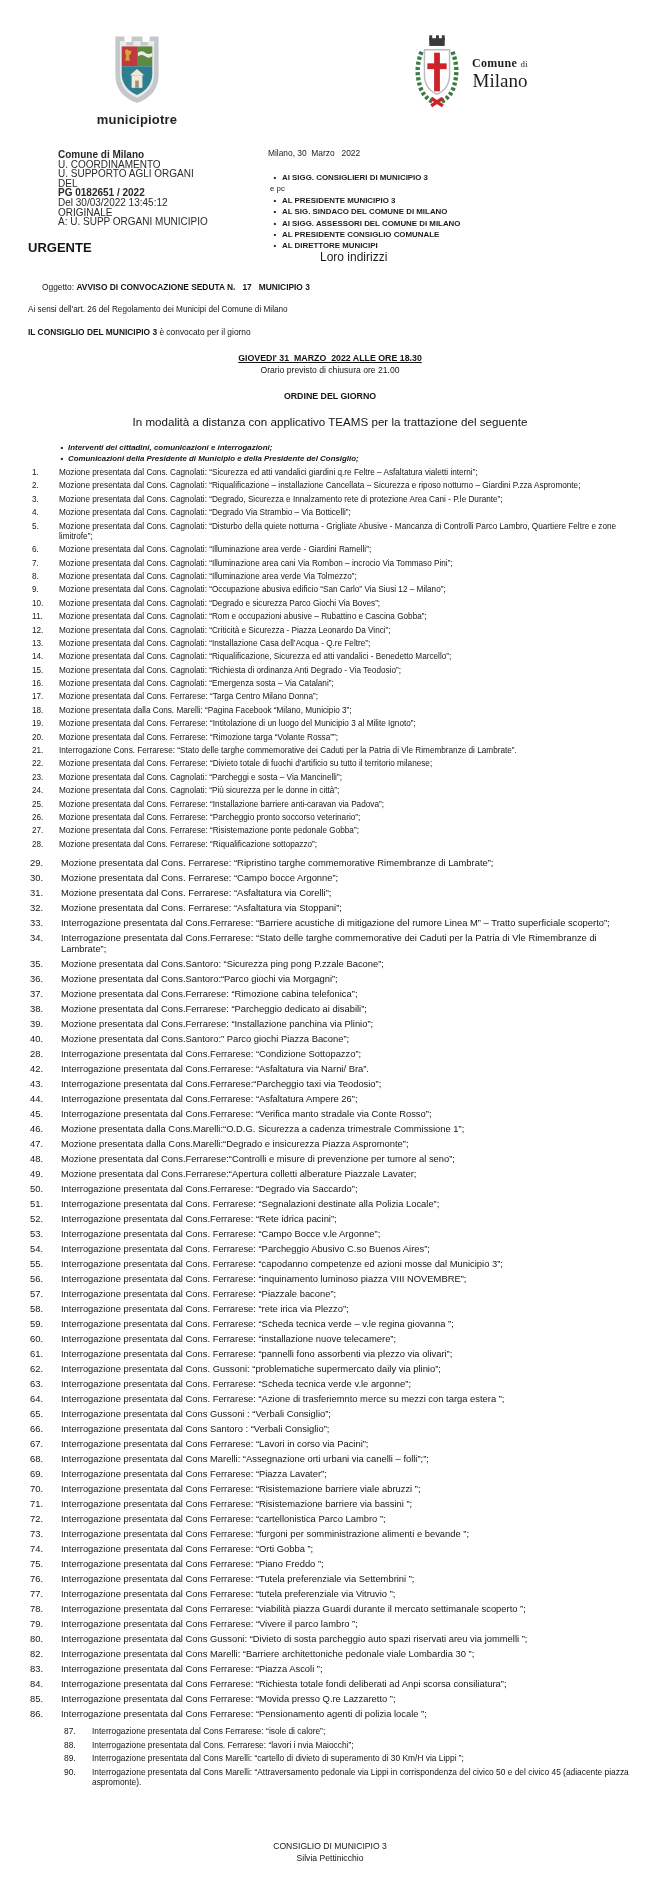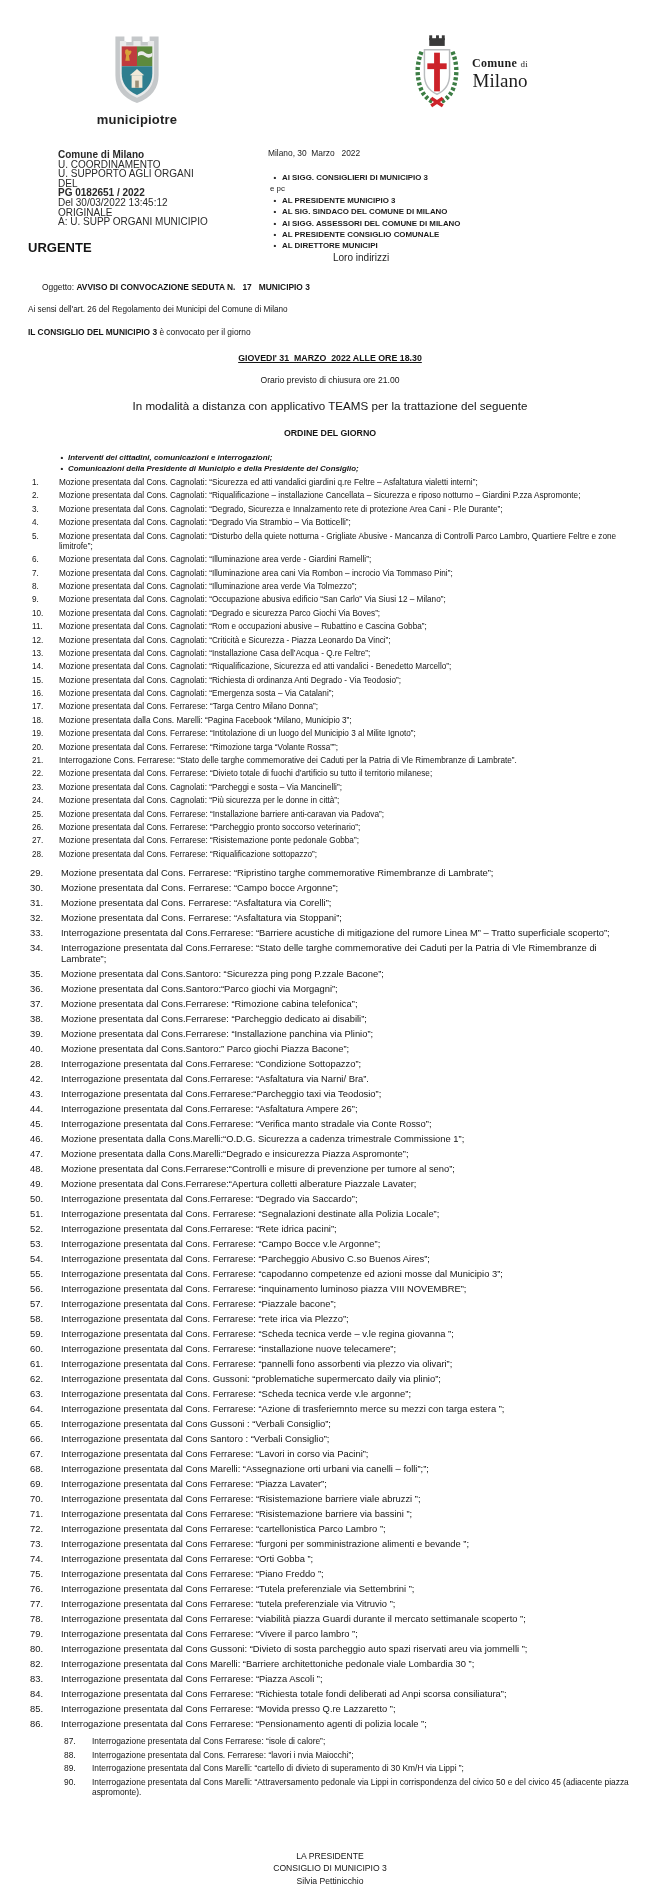--- a/index.html
+++ b/index.html
@@ -18,33 +18,33 @@
   
   .stamp{position:absolute;left:58px;top:150px;width:185px;
          font-size:10px;line-height:9.6px;color:#2a2a2a;}
   .stamp .b{font-weight:700;}
   .recipients{position:absolute;left:268px;top:148px;width:340px;font-size:8px;color:#1b1b1b;}
   .date-line{font-size:8.4px;margin-bottom:14px;white-space:pre-wrap;}
   .rcp{list-style:none;margin:0;padding:0;}
   .rcp li{display:flex;font-weight:600;font-size:7.9px;line-height:11.4px;}
   .rcp .blt{width:14px;text-align:center;flex:none;}
   .epc{font-size:7.9px;line-height:11.4px;margin-left:2px;}
-  .loro{font-size:10px;line-height:11.4px;margin-left:65px;}
+  .loro{font-size:12px;line-height:11.4px;margin-left:52px;}
 
   
   .main{padding:240px 28px 0 28px;}
   .urgent{font-weight:700;font-size:13px;margin-bottom:16px;}
   .subject{font-size:8.4px;line-height:11px;white-space:pre-wrap;}
   .subject .b{font-weight:700;}
   .subject-note{font-size:8.2px;line-height:11px;}
   .convocation{font-size:8.4px;margin-top:12px;}
   .convocation .b{font-weight:700;}
   .center{text-align:center;}
   .session-dt{margin-top:16px;font-size:8.8px;font-weight:700;text-decoration:underline;white-space:pre-wrap;}
-  .session-close{font-size:8.6px;margin-top:12px;}
+  .session-close{font-size:8.6px;margin-top:2px;}
   .session-mode{font-size:11.6px;margin-top:14px;}
   .odg-title{font-size:8.8px;font-weight:700;margin-top:16px;}
 
   .prelim{list-style:none;margin:14px 0 2px 0;padding:0;}
   .prelim li{display:flex;font-style:italic;font-size:7.9px;line-height:11px;font-weight:600;}
   .prelim .blt{width:12px;text-align:center;flex:none;margin-left:28px;font-style:normal;}
 
   .agenda{list-style:none;margin:4px 0 0 0;padding:0;}
   .agenda li{display:flex;}
   .agenda .num{flex:none;text-align:left;}
@@ -157,22 +157,22 @@
       <span>Oggetto: </span><span class="b">AVVISO DI CONVOCAZIONE SEDUTA N.   17   MUNICIPIO 3</span>
     </div>
     <div class="subject-note">Ai sensi dell'art. 26 del Regolamento dei Municipi del Comune di Milano</div>
 
     <div class="convocation">
       <span class="b">IL CONSIGLIO DEL MUNICIPIO 3</span><span> è convocato per il giorno</span>
     </div>
 
     <div class="center session-dt">GIOVEDI' 31  MARZO  2022 ALLE ORE 18.30</div>
     <div class="center session-close">Orario previsto di chiusura ore 21.00</div>
+    <div class="center odg-title">ORDINE DEL GIORNO</div>
     <div class="center session-mode">In modalità a distanza con applicativo TEAMS per la trattazione del seguente</div>
-    <div class="center odg-title">ORDINE DEL GIORNO</div>
 
     <ul class="prelim">
 
     <li>
           <span class="blt">•</span>
           <span>Interventi dei cittadini, comunicazioni e interrogazioni;</span>
         </li>
         <li>
           <span class="blt">•</span>
           <span>Comunicazioni della Presidente di Municipio e della Presidente del Consiglio;</span>
@@ -533,19 +533,18 @@
           <span class="num">89.</span>
           <span class="txt">Interrogazione presentata dal Cons Marelli: “cartello di divieto di superamento di 30 Km/H via Lippi ”;</span>
         </li>
         <li class="g-c">
           <span class="num">90.</span>
           <span class="txt">Interrogazione presentata dal Cons Marelli: “Attraversamento pedonale via Lippi in corrispondenza del civico 50 e del civico 45 (adiacente piazza aspromonte).</span>
         </li>
       </ol>
 
     <div class="signature">
-      <div>LA PRESIDENTE</div>
       <div>CONSIGLIO DI MUNICIPIO 3</div>
       <div>Silvia Pettinicchio</div>
     </div>
   </div>
 
 </div>
 
 </body></html>

